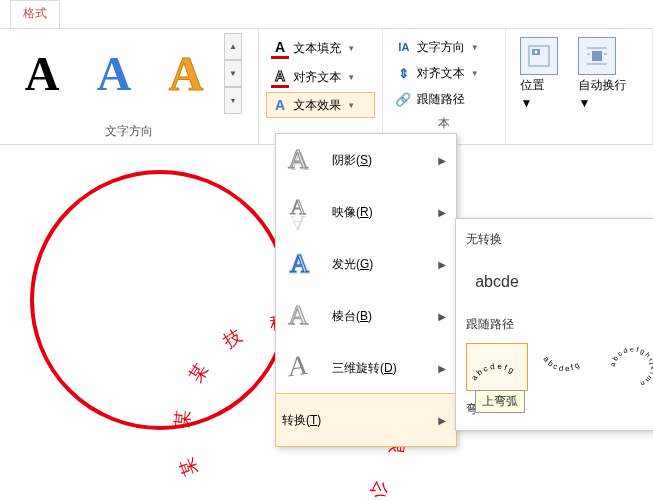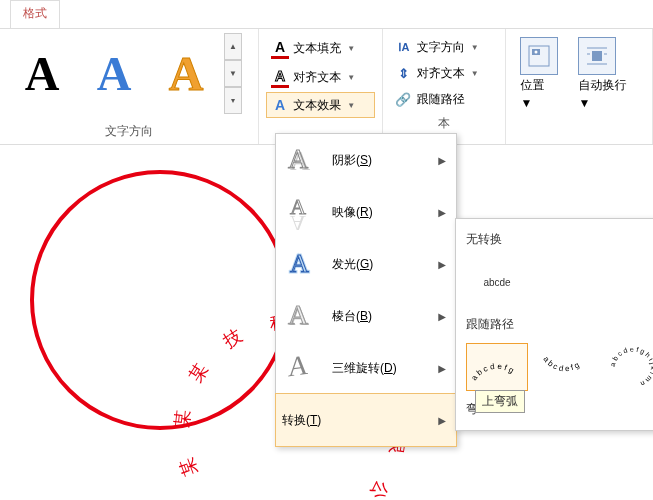--- a/index.html
+++ b/index.html
@@ -185,21 +185,21 @@
   <div class="menu-item highlight">
     <span><span>转换(</span><u>T</u><span>)</span></span>
     <span class="arrow">▶</span>
   </div>
 </div>
 
 <div class="submenu" style="left:455px; top:218px;">
   <div class="sub-h">无转换</div>
   <div class="sub-row">
     <div class="thumb">
-        <span style="font-size:10px">abcde</span>
+        <span style="font-size:16px">abcde</span>
       </div>
   </div>
   <div class="sub-h">跟随路径</div>
   <div class="sub-row">
     <div class="thumb sel">
       <svg width="56" height="40">
           <path id="arc1" d="M6,34 A26,26 0 0 1 50,34" fill="none"></path>
           <text font-size="8"><textPath href="#arc1">a b c d e f g</textPath></text>
         </svg>
       <div class="tooltip">上弯弧</div>

